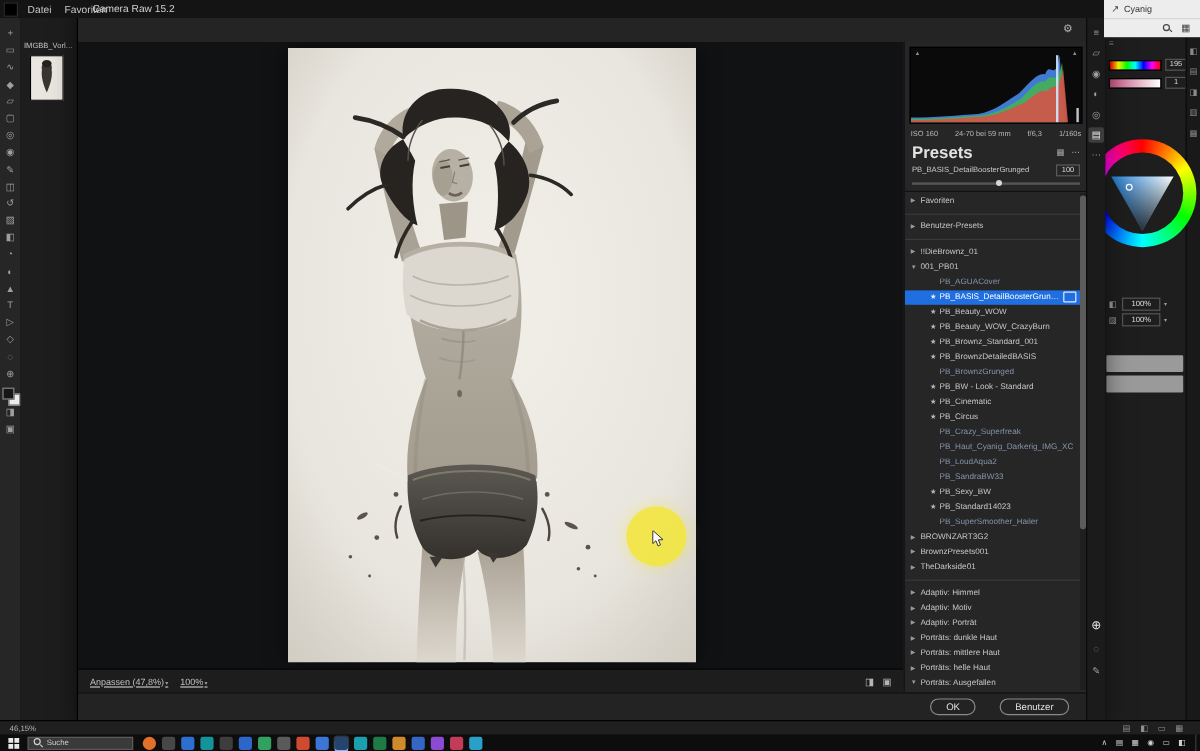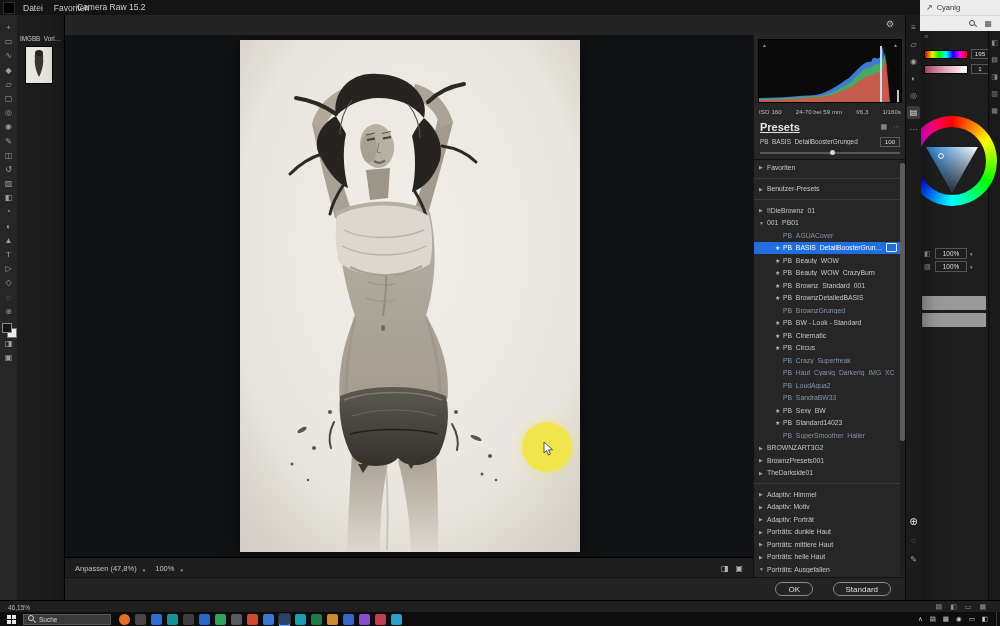--- a/index.html
+++ b/index.html
@@ -48,32 +48,32 @@
   #doc-title{position:absolute;left:0;top:5px;width:688px;text-align:center;font-size:8.5px;color:#d6d6d6;}
   #acr-gear{position:absolute;right:26px;top:4px;font-size:9px;color:#b5b5b5;}
   #acr-canvas{left:0;top:35px;width:688px;height:522px;background:#111214;overflow:hidden;}
   #photo{position:absolute;left:175px;top:5px;width:340px;height:512px;box-shadow:0 0 16px rgba(0,0,0,.6);}
   #spotlight{position:absolute;left:457px;top:387px;width:50px;height:50px;border-radius:50%;
              background:#f3e644;opacity:.93;box-shadow:0 0 12px rgba(243,230,68,.55);}
   #cursor{position:absolute;left:21px;top:20px;}
 
   #acr-viewbar{left:0;top:557px;width:688px;height:20px;background:#1d1d1d;border-top:1px solid #000;
                display:flex;align-items:center;}
-  .vb{display:flex;align-items:flex-end;gap:6px;font-size:7.5px;color:#c0c0c0;margin-left:10px;}
+  .vb{display:flex;align-items:flex-end;gap:1px;font-size:7.5px;color:#c0c0c0;margin-left:10px;text-decoration:underline;}
   .caret{font-size:5px;color:#9a9a9a;}
   #vb-icons{margin-left:auto;margin-right:10px;display:flex;gap:7px;font-size:8px;color:#b5b5b5;}
 
   
   #acr-right{left:688px;top:35px;width:152px;height:542px;background:#262626;border-left:1px solid #121212;}
   #histogram{position:absolute;left:4px;top:4px;width:142px;height:62px;background:#0a0a0a;border:1px solid #000;}
   .clip{position:absolute;top:2px;font-size:5px;color:#8a8a8a;}
   #exif{position:absolute;left:0;top:70px;width:152px;height:12px;display:flex;justify-content:space-between;
         padding:0 5px;box-sizing:border-box;font-size:6.2px;color:#b8b8b8;align-items:center;}
   #presets-head{position:absolute;left:0;top:84px;width:152px;height:15px;display:flex;align-items:center;}
-  #presets-title{font-size:11px;color:#e3e3e3;margin-left:6px;font-weight:bold;text-decoration:underline;}
+  #presets-title{font-size:14px;color:#e3e3e3;margin-left:6px;font-weight:bold;}
   #presets-head-icons{margin-left:auto;margin-right:6px;display:flex;gap:6px;font-size:7px;color:#aaa;}
   #active-preset{position:absolute;left:0;top:101px;width:152px;height:22px;}
   #ap-name{position:absolute;left:6px;top:2px;width:108px;font-size:6.4px;color:#c9c9c9;
            white-space:nowrap;overflow:hidden;text-overflow:ellipsis;}
   #ap-amt{position:absolute;right:6px;top:1px;width:18px;height:8px;border:1px solid #5a5a5a;
           font-size:6.2px;color:#ddd;text-align:center;line-height:8px;}
   #ap-track{position:absolute;left:6px;right:6px;bottom:4px;height:2px;background:#555;}
   #ap-knob{position:absolute;left:50%;top:-2px;width:5px;height:5px;border-radius:50%;background:#d6d6d6;}
   #plist-divider{position:absolute;left:0;top:124px;width:152px;height:1px;background:#111;}
   #preset-list{position:absolute;left:0;top:126px;width:146px;height:414px;overflow:hidden;}
@@ -603,21 +603,21 @@
         </div>
       <div id="acr-strip-bottom">
           <div class="strip-ic big">⊕</div>
           <div class="strip-ic">◌</div>
           <div class="strip-ic">✎</div>
         </div>
     </div>
 
     <div class="abs" id="acr-footer">
       <button class="dlg-btn" id="ok-btn">OK</button>
-      <button class="dlg-btn" id="cancel-btn">Standard</button>
+      <button class="dlg-btn" id="cancel-btn">Benutzer</button>
     </div>
   </div>
 
   <div class="abs" id="statusbar">
     <span id="status-zoom">46,15%</span>
     <span id="status-icons">
         <span>▤</span>
         <span>◧</span>
         <span>▭</span>
         <span>▦</span>

